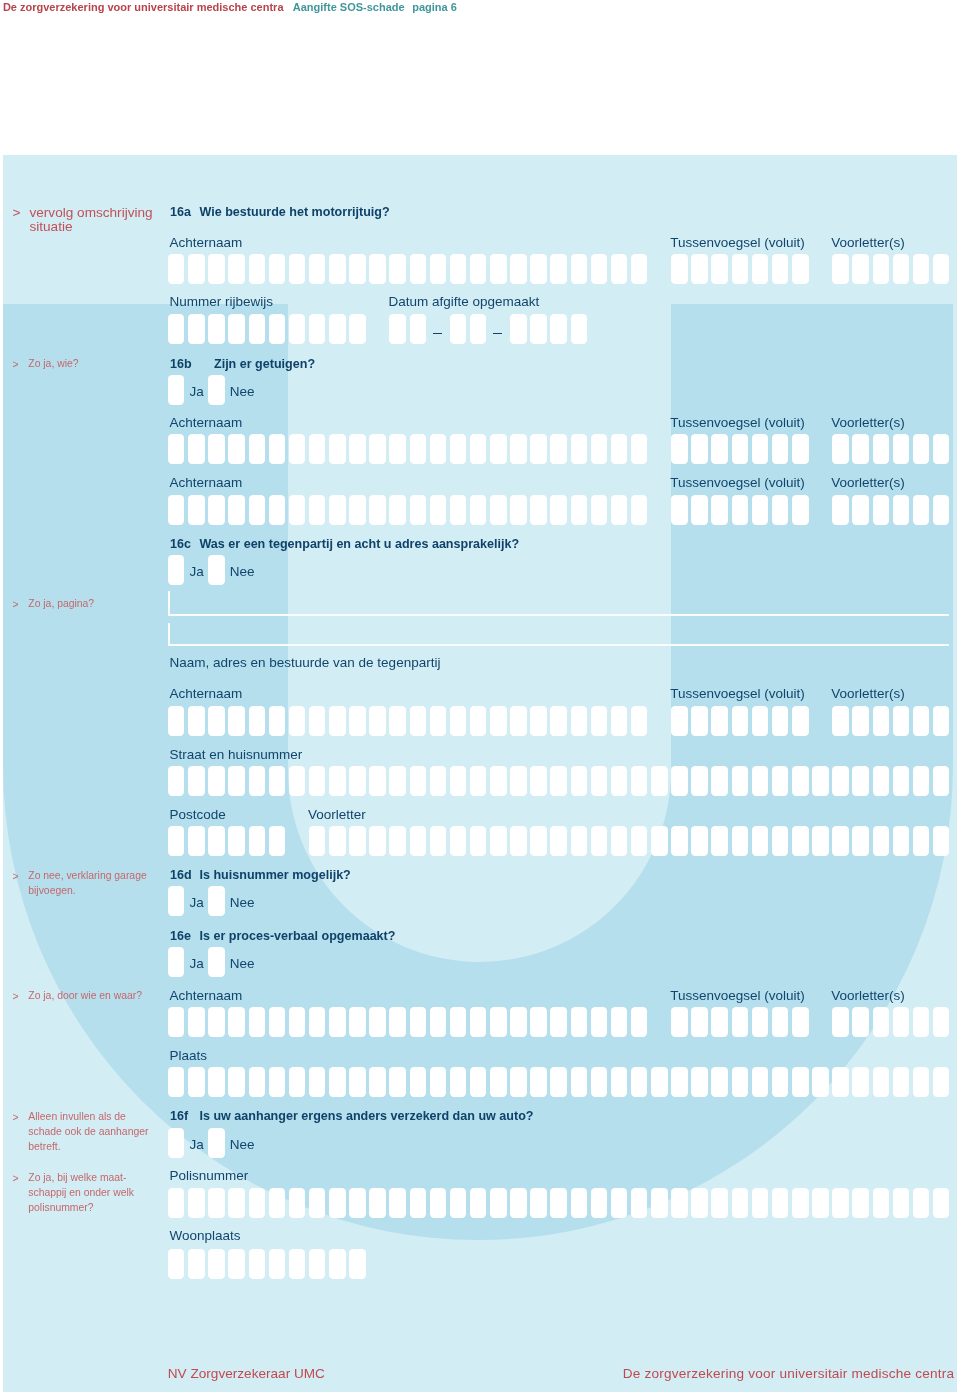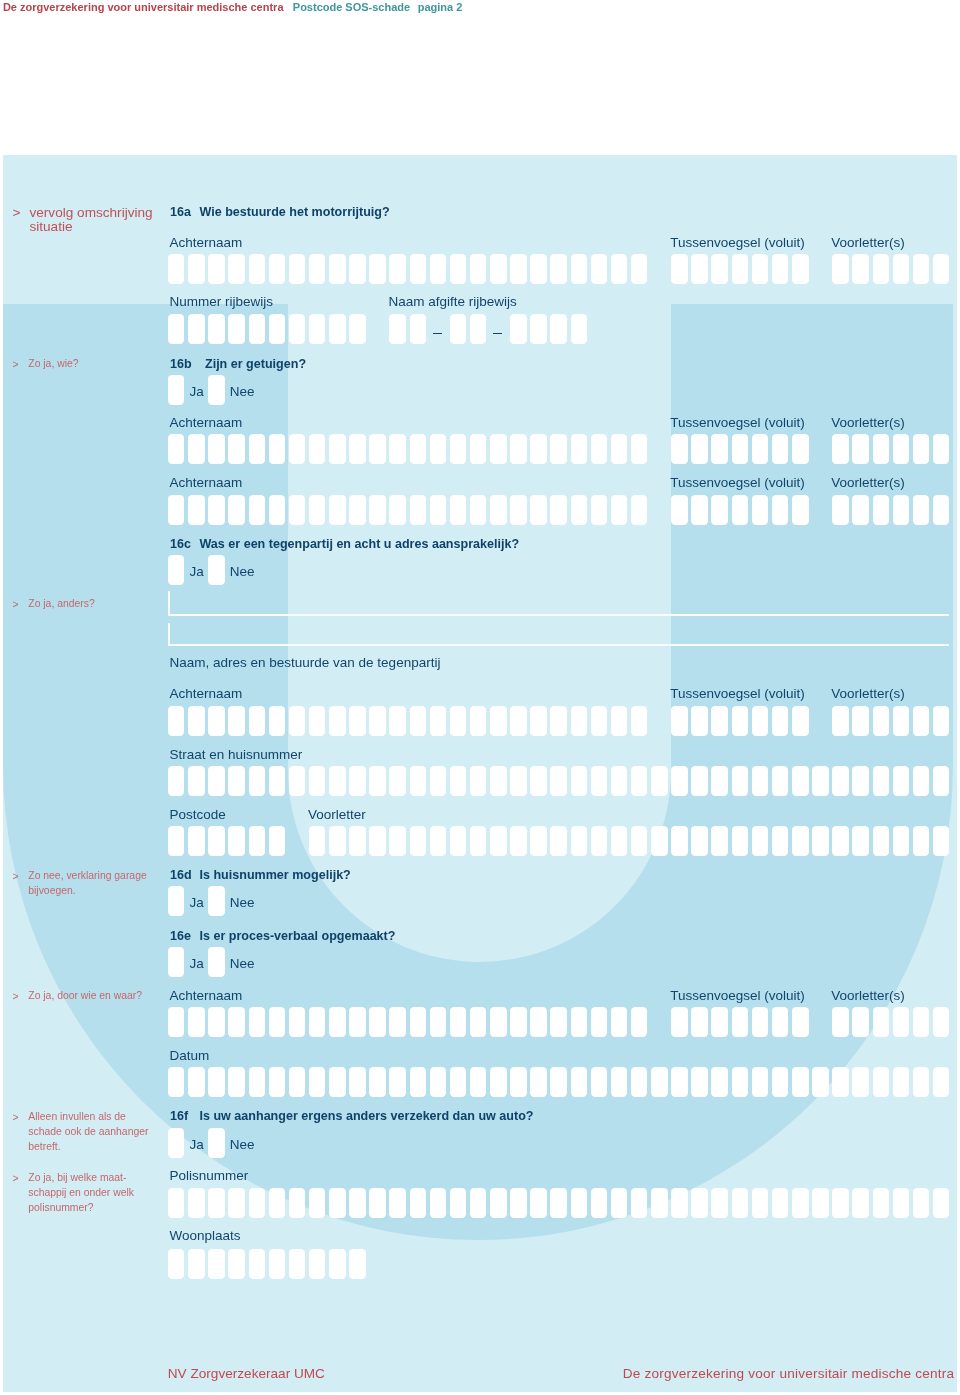--- a/index.html
+++ b/index.html
@@ -42,50 +42,50 @@
   
   .foot{position:absolute;color:#c04a51;font-size:13.6px;line-height:14px;white-space:nowrap;}
   .foot.r{letter-spacing:.2px;}
 </style>
 </head>
 <body>
 
 <div class="page">
 
   <div class="topbar">
-    <span class="brandred">De zorgverzekering voor universitair medische centra</span><span class="brandteal">Postcode SOS-schade</span><span class="pageno">pagina 2</span>
+    <span class="brandred">De zorgverzekering voor universitair medische centra</span><span class="brandteal">Aangifte SOS-schade</span><span class="pageno">pagina 6</span>
   </div>
 
   <div class="panel">
     <div class="blob-dark"></div>
     <div class="blob-light"></div>
     <div class="content" id="content">
         <div class="qn" style="left: 166px; top: 49.1px;">16a</div>
         <div class="qt" style="left: 195.5px; top: 49.1px;">Wie bestuurde het motorrijtuig?</div>
         <div class="qn" style="left: 166px; top: 200.5px;">16b</div>
-        <div class="qt" style="left: 201px; top: 200.5px;">Zijn er getuigen?</div>
+        <div class="qt" style="left: 210px; top: 200.5px;">Zijn er getuigen?</div>
         <div class="qn" style="left: 166px; top: 381px;">16c</div>
         <div class="qt" style="left: 195.5px; top: 381px;">Was er een tegenpartij en acht u adres aansprakelijk?</div>
         <div class="qn" style="left: 166px; top: 712.1px;">16d</div>
         <div class="qt" style="left: 195.5px; top: 712.1px;">Is huisnummer mogelijk?</div>
         <div class="qn" style="left: 166px; top: 772.6px;">16e</div>
         <div class="qt" style="left: 195.5px; top: 772.6px;">Is er proces-verbaal opgemaakt?</div>
         <div class="qn" style="left: 166px; top: 953.1px;">16f</div>
         <div class="qt" style="left: 195.5px; top: 953.1px;">Is uw aanhanger ergens anders verzekerd dan uw auto?</div>
         <div class="note big" style="top: 48.6px;">
           <span class="ar">&gt;</span>
           <span class="tx">vervolg omschrijving<br>situatie</span>
         </div>
         <div class="note" style="top: 199px;">
           <span class="ar">&gt;</span>
           <span class="tx">Zo ja, wie?</span>
         </div>
         <div class="note" style="top: 439px;">
           <span class="ar">&gt;</span>
-          <span class="tx">Zo ja, anders?</span>
+          <span class="tx">Zo ja, pagina?</span>
         </div>
         <div class="note" style="top: 711px;">
           <span class="ar">&gt;</span>
           <span class="tx">Zo nee, verklaring garage<br>bijvoegen.</span>
         </div>
         <div class="note" style="top: 831px;">
           <span class="ar">&gt;</span>
           <span class="tx">Zo ja, door wie en waar?</span>
         </div>
         <div class="note" style="top: 952px;">
@@ -136,21 +136,21 @@
         </div>
         <div class="boxrow" style="top: 96.8px;">
           <div class="bx" style="left: 828.29px;"></div>
           <div class="bx" style="left: 848.42px;"></div>
           <div class="bx" style="left: 868.55px;"></div>
           <div class="bx" style="left: 888.68px;"></div>
           <div class="bx" style="left: 908.81px;"></div>
           <div class="bx" style="left: 928.94px;"></div>
         </div>
         <div class="lab" style="left: 165.5px; top: 137.8px;">Nummer rijbewijs</div>
-        <div class="lab" style="left: 384.43px; top: 137.8px;">Naam afgifte rijbewijs</div>
+        <div class="lab" style="left: 384.43px; top: 137.8px;">Datum afgifte opgemaakt</div>
         <div class="boxrow" style="top: 156.8px;">
           <div class="bx" style="left: 164px;"></div>
           <div class="bx" style="left: 184.13px;"></div>
           <div class="bx" style="left: 204.26px;"></div>
           <div class="bx" style="left: 224.39px;"></div>
           <div class="bx" style="left: 244.52px;"></div>
           <div class="bx" style="left: 264.65px;"></div>
           <div class="bx" style="left: 284.78px;"></div>
           <div class="bx" style="left: 304.91px;"></div>
           <div class="bx" style="left: 325.04px;"></div>
@@ -462,21 +462,21 @@
           <div class="bx" style="left: 788.03px;"></div>
         </div>
         <div class="boxrow" style="top: 849.8px;">
           <div class="bx" style="left: 828.29px;"></div>
           <div class="bx" style="left: 848.42px;"></div>
           <div class="bx" style="left: 868.55px;"></div>
           <div class="bx" style="left: 888.68px;"></div>
           <div class="bx" style="left: 908.81px;"></div>
           <div class="bx" style="left: 928.94px;"></div>
         </div>
-        <div class="lab" style="left: 165.5px; top: 891.6px;">Datum</div>
+        <div class="lab" style="left: 165.5px; top: 891.6px;">Plaats</div>
         <div class="boxrow" style="top: 910.4px;">
           <div class="bx" style="left: 164px;"></div>
           <div class="bx" style="left: 184.13px;"></div>
           <div class="bx" style="left: 204.26px;"></div>
           <div class="bx" style="left: 224.39px;"></div>
           <div class="bx" style="left: 244.52px;"></div>
           <div class="bx" style="left: 264.65px;"></div>
           <div class="bx" style="left: 284.78px;"></div>
           <div class="bx" style="left: 304.91px;"></div>
           <div class="bx" style="left: 325.04px;"></div>

